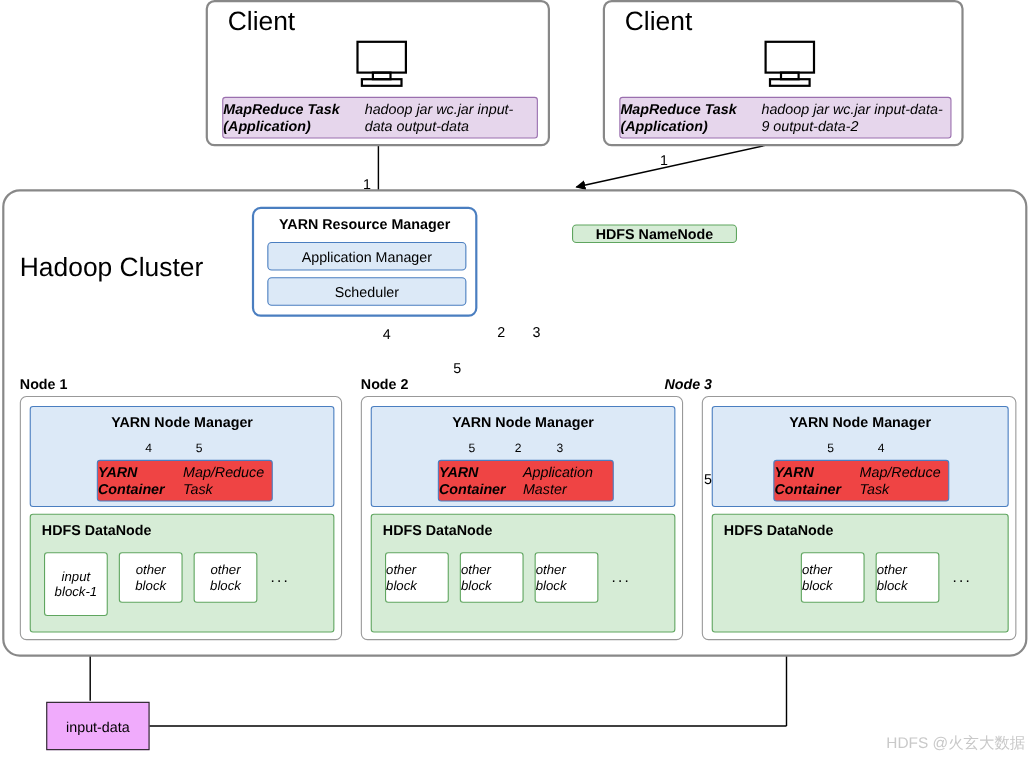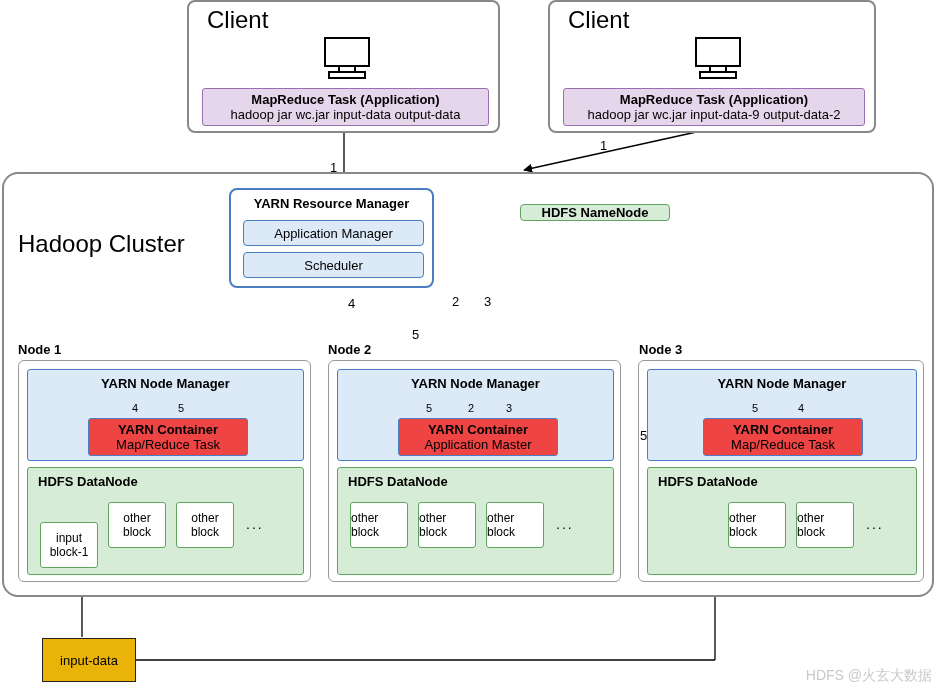--- a/index.html
+++ b/index.html
@@ -3,37 +3,37 @@
 <meta charset="utf-8">
 <style>
   * { box-sizing: border-box; }
   body { margin:0; font-family: Arial, Helvetica, sans-serif; background:#fff; }
   #stage { position:relative; width:938px; height:689px; background:#fff; }
   .box { position:absolute; border:1.5px solid #888; border-radius:8px; background:#fff; }
   .thick { border-width:2px; }
   .title-text { position:absolute; font-size:24px; }
   .label { position:absolute; text-align:center; }
   .center { display:flex; align-items:center; justify-content:center; }
-  .col { display:flex; flex-direction:column; align-items:center; justify-content:center; }
+  .col { display:flex; flex-direction:row; align-items:center; justify-content:center;font-style:italic; }
   .mr-task { background:#e6d6ec; border:1.5px solid #9a6fae; border-radius:3px; }
   .yarn-rm { border:2px solid #4a7ec0; border-radius:8px; }
   .yarn-inner { background:#dce9f7; border:1.5px solid #4a7ec0; border-radius:4px; }
   .hdfs { background:#d6ecd6; border:1.5px solid #5fa55f; border-radius:4px; }
   .node-yarn { background:#dce9f7; border:1.5px solid #4a7ec0; border-radius:3px; }
   .node-container { background:#ef4444; border:1.5px solid #4a7ec0; border-radius:3px; }
   .datanode { background:#d6ecd6; border:1.5px solid #5fa55f; border-radius:3px; }
   .blk { background:#fff; border:1.5px solid #5fa55f; border-radius:3px; font-size:12px; }
   .bold { font-weight:bold; }
   .dots { font-size:14px; letter-spacing:2px; }
   .watermark { position:absolute; right:6px; bottom:4px; color:#c9c9c9; font-size:14px; }
   .fs13 { font-size:13px; }
   .fs12 { font-size:13px; }
   .fs11 { font-size:11px; }
   .nodeouter { position:absolute; border:1.5px solid #999; border-radius:6px; background:#fff; }
-  .rawbox { position:absolute; border:1.5px solid #222; background:#eab308; }
+  .rawbox { position:absolute; border:1.5px solid #222; background:#f0abfc; }
   svg { position:absolute; left:0; top:0; width:938px; height:689px; pointer-events:none; }
   line { stroke:#000; stroke-width:1.3; }
   .plainline { marker-end: none; }
 </style>
 </head>
 <body>
 
 <div id="stage">
 
   <svg>
@@ -117,35 +117,35 @@
 
     <div class="hdfs center bold fs13" style="position:absolute; left:516px; top:30px; width:150px; height:17px;">HDFS NameNode</div>
 
     <div class="label fs12" style="left:344px; top:122px;">4</div>
     <div class="label fs12" style="left:448px; top:120px;">2</div>
     <div class="label fs12" style="left:480px; top:120px;">3</div>
     <div class="label fs12" style="left:408px; top:153px;">5</div>
 
     <div class="label bold fs13" style="left:14px; top:168px;">Node 1</div>
     <div class="label bold fs13" style="left:324px; top:168px;text-align:center;">Node 2</div>
-    <div class="label bold fs13" style="left:635px; top:168px;">Node 3</div>
+    <div class="label bold fs13" style="left:600px; top:168px;font-style:italic;">Node 3</div>
 
     <div class="nodeouter" style="left:14px; top:186px; width:293px; height:222px;">
       <div class="node-yarn" style="position:absolute; left:8px; top:8px; width:277px; height:92px;">
         <div class="label bold fs13" style="left:0; right:0; top:6px;">YARN Node Manager</div>
         <div class="label fs11" style="left:104px; top:32px;">4</div>
         <div class="label fs11" style="left:150px; top:32px;">5</div>
         <div class="node-container col" style="position:absolute; left:60px; top:48px; width:160px; height:38px;">
           <div class="bold fs12">YARN Container</div>
           <div class="fs12">Map/Reduce Task</div>
         </div>
       </div>
       <div class="datanode" style="position:absolute; left:8px; top:106px; width:277px; height:108px;">
         <div class="label bold fs13" style="left:10px; top:6px; text-align:left;">HDFS DataNode</div>
-        <div class="blk col" style="position:absolute; left:12px; top:34px; width:58px; height:46px;margin-top:20px;">
+        <div class="blk col" style="position:absolute; left:12px; top:34px; width:58px; height:58px;">
           <span style="text-align:center;">input block-1</span>
         </div>
         <div class="blk col" style="position:absolute; left:80px; top:34px; width:58px; height:46px;">
           <span style="text-align:center;">other block</span>
         </div>
         <div class="blk col" style="position:absolute; left:148px; top:34px; width:58px; height:46px;">
           <span style="text-align:center;">other block</span>
         </div>
         <div class="label dots" style="left:218px; top:48px;">...</div>
       </div>

